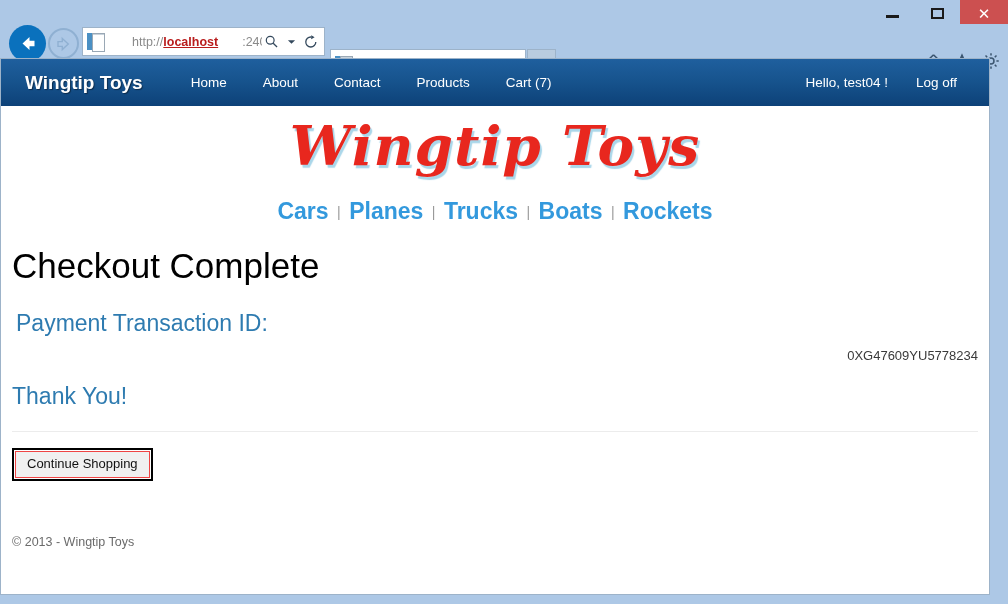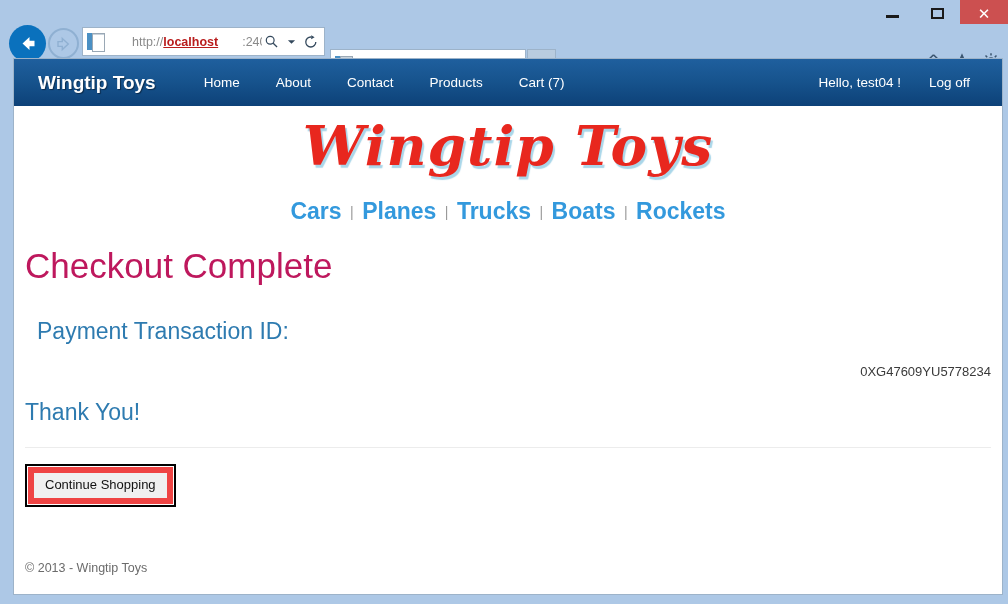--- a/index.html
+++ b/index.html
@@ -135,21 +135,21 @@
 
   
   #toolbaricons {
     position: absolute; right: 8px; top: 28px;
     display: flex; align-items: center; gap: 11px;
   }
   .tb-ico { color: #3c5670; display: flex; align-items: center; justify-content: center; }
 
   
   #viewport {
-    position: absolute; left: 13px; top: 58px;
+    position: absolute; left: 0; top: 58px;
     width: 990px; height: 537px;
     background: #ffffff;
     border: 1px solid #9db3c9;
     overflow: hidden;
   }
 
   
   #sitenav {
     height: 47px;
     background: linear-gradient(to bottom, #1f5f9e 0%, #17548e 45%, #0d4178 100%);
@@ -202,27 +202,27 @@
   }
   .catsep {
     font-size: 14px; color: #9a9a9a;
     margin: 0 4px;
     position: relative; top: -2px;
   }
 
   
   #content { padding: 0 11px; }
   #h1 {
-    font-size: 35px; color: #be185d; font-weight: normal;
+    font-size: 35px; color: #000000; font-weight: normal;
     margin: 0; padding: 8px 0 16px 0;
     line-height: 1.1;
   }
   #h2 {
     font-size: 23px; color: #2e7bb0; font-weight: normal;
-    margin: 12px; padding: 4px 0 8px 0;
+    margin: 4px; padding: 4px 0 8px 0;
     line-height: 1.15;
   }
   #txnid {
     font-size: 13px; color: #3a3a3a;
     padding-bottom: 18px;
     text-align: right;
   }
   #h3 {
     font-size: 23px; color: #2e7bb0; font-weight: normal;
     margin: 0; padding: 2px 0 22px 0;
@@ -230,21 +230,21 @@
   }
   #hr {
     height: 1px; background: #ececec;
     margin: 0 0 16px 0;
   }
   #continuebtn {
     display: inline-block;
     font-family: "Liberation Sans", sans-serif;
     font-size: 13px; color: #111111;
     background: #f0f0f0;
-    border: 6px solid #ef4444;
+    border: 1px solid #ef4444;
     outline: 2px solid #000000;
     outline-offset: 1px;
     padding: 4px 11px 5px 11px;
     margin: 3px 0 0 3px;
     line-height: 1.2;
   }
   #footer {
     font-size: 12.5px; color: #6b6b6b;
     padding: 57px 0 0 0;
   }

